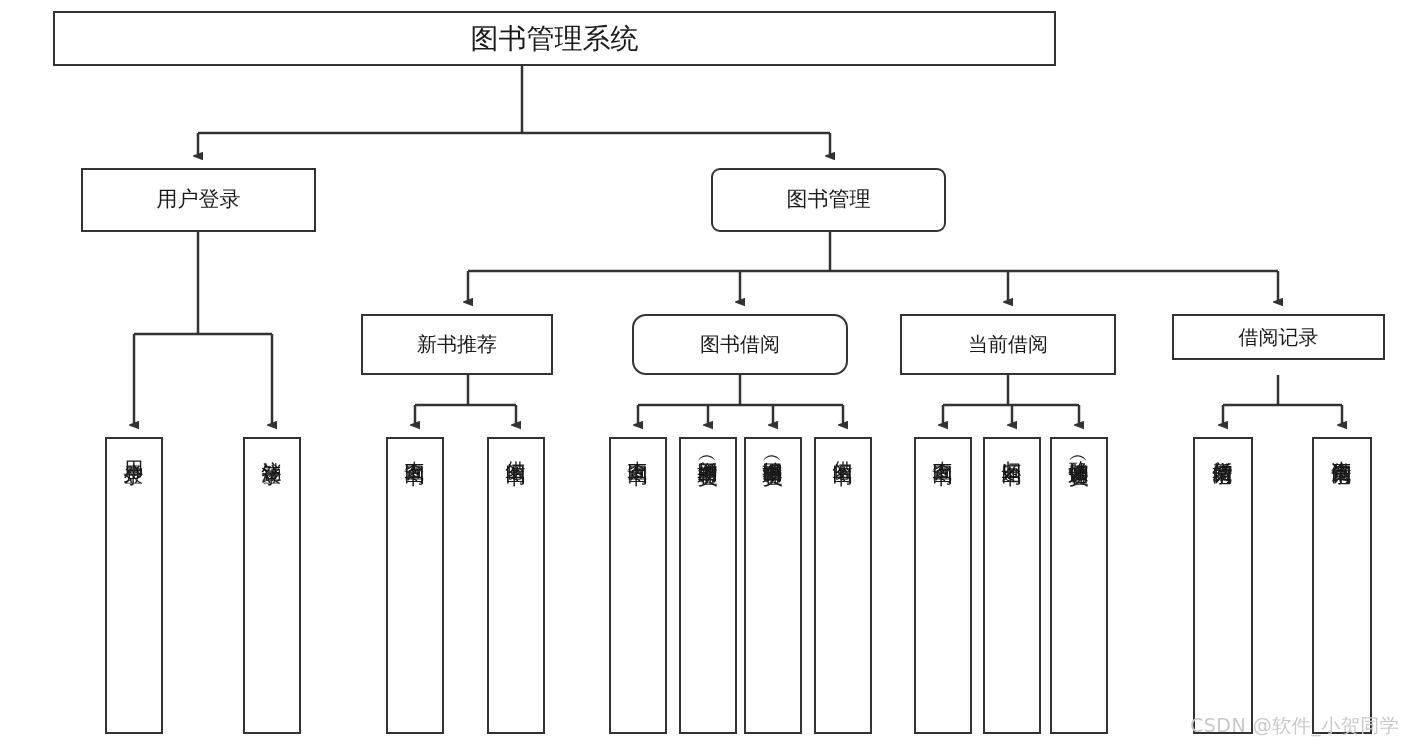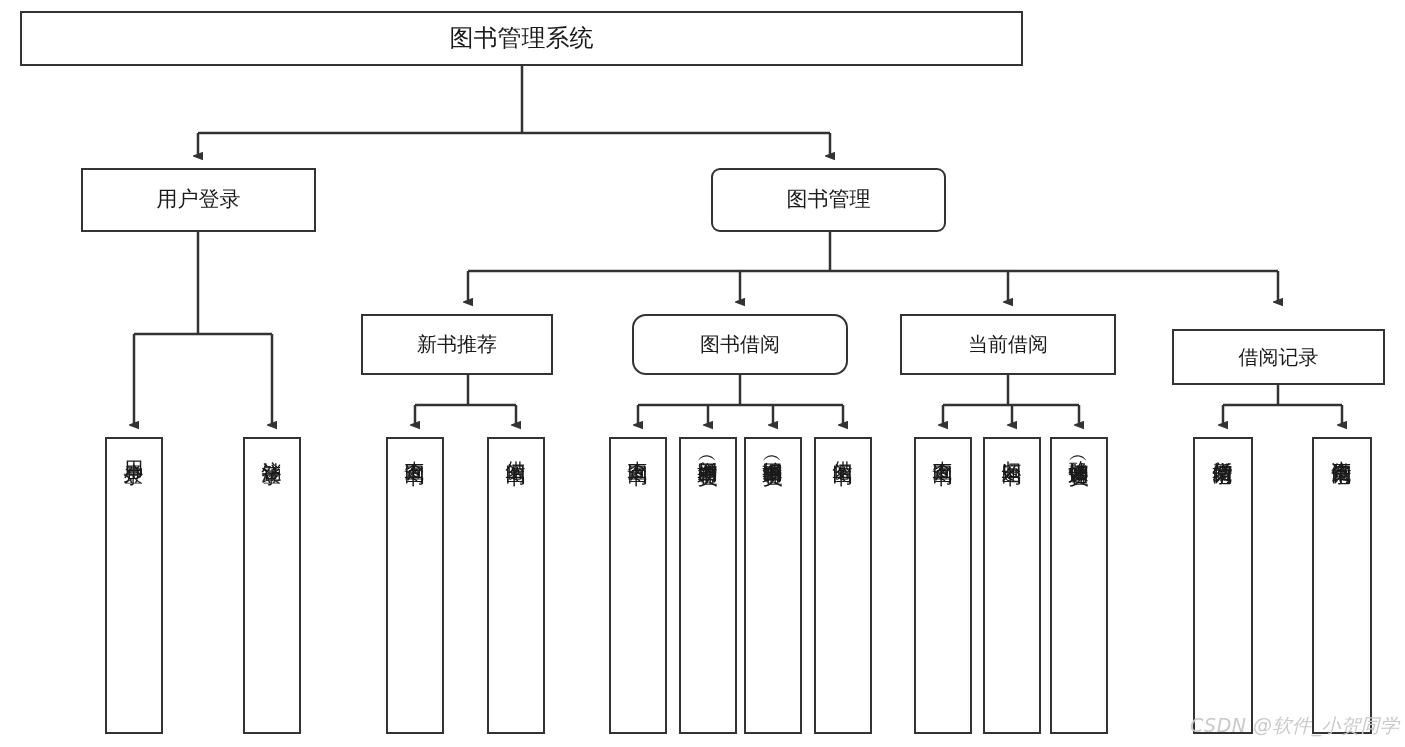--- a/index.html
+++ b/index.html
@@ -31,21 +31,22 @@
     border: 2.5px solid #333333;
     background: #ffffff;
     display: flex;
     align-items: center;
     justify-content: center;
     color: #1a1a1a;
     text-align: center;
     line-height: 1.12;
   }
   .node.root {
-    font-size: 24px;
+    font-size: 28px;
+    margin-left: 33px;
   }
   .node.lvl2 {
     font-size: 21px;
   }
   .node.lvl3 {
     font-size: 20px;
   }
   .node.leaf {
     font-size: 20px;
     align-items: flex-start;
@@ -63,21 +64,20 @@
     letter-spacing: 1px;
   }
   .watermark {
     position: absolute;
     left: 1190px;
     top: 713px;
     font-size: 19px;
     color: #c9c9c9;
     white-space: nowrap;
     letter-spacing: 0.5px;
-    font-style: italic;
   }
 </style>
 </head>
 <body>
 
 <div id="canvas">
 
   <svg class="wires" viewBox="0 0 1405 747">
     <defs>
       <marker id="arrow" markerWidth="10" markerHeight="10" refX="4.2" refY="5" orient="auto" markerUnits="userSpaceOnUse">
@@ -140,21 +140,21 @@
       </div>
       <div class="node lvl3" style="left: 361px; top: 314px; width: 192px; height: 61px;">
         <span>新书推荐</span>
       </div>
       <div class="node lvl3" style="left: 632px; top: 314px; width: 216px; height: 61px; border-radius: 14px;">
         <span>图书借阅</span>
       </div>
       <div class="node lvl3" style="left: 900px; top: 314px; width: 216px; height: 61px;">
         <span>当前借阅</span>
       </div>
-      <div class="node lvl3" style="left: 1172px; top: 314px; width: 213px; height: 56px; margin-top: 15px;">
+      <div class="node lvl3" style="left: 1172px; top: 314px; width: 213px; height: 46px;">
         <span>借阅记录</span>
       </div>
       <div class="node leaf" style="left: 105px; top: 437px; width: 58px; height: 297px;">
         <span class="vlabel">用户登录</span>
       </div>
       <div class="node leaf" style="left: 243px; top: 437px; width: 58px; height: 297px;">
         <span class="vlabel">注销登录</span>
       </div>
       <div class="node leaf" style="left: 386px; top: 437px; width: 58px; height: 297px;">
         <span class="vlabel">查询图书</span>

